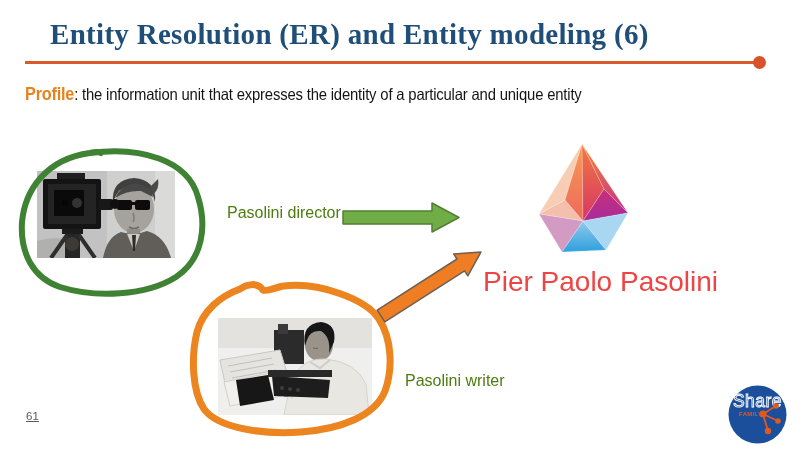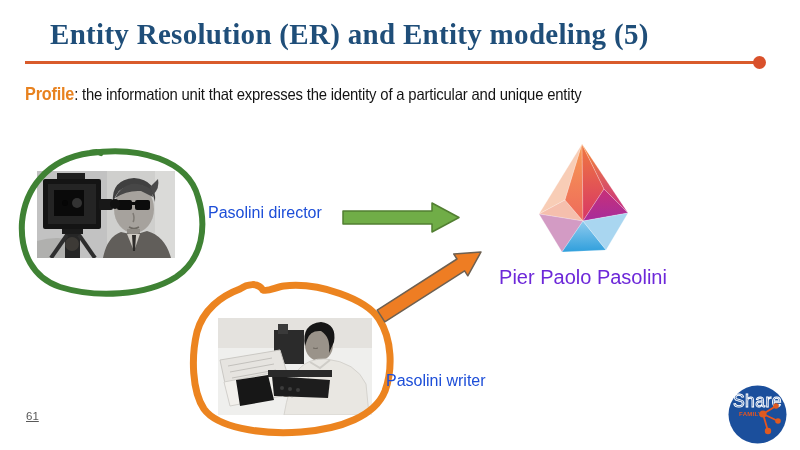--- a/index.html
+++ b/index.html
@@ -20,38 +20,38 @@
   }
   .profile-def{
     position:absolute;left:25px;top:84px;margin:0;font-size:16.5px;color:#141414;
     white-space:nowrap;transform:scaleX(.9);transform-origin:0 0;letter-spacing:-.2px;
   }
   .profile-def .term{color:#E8821F;font-weight:bold;font-size:18px;}
   .photo{position:absolute;display:block;}
   #photo-director{left:37px;top:171px;width:138px;height:87px;}
   #photo-writer{left:218px;top:318px;width:154px;height:97px;}
   .annotation-layer{position:absolute;left:0;top:0;width:800px;height:450px;pointer-events:none;}
-  .entity-label{position:absolute;font-size:16px;color:#1d4ed8;white-space:nowrap;}
+  .entity-label{position:absolute;font-size:16px;color:#4d7c0f;white-space:nowrap;margin-left:19px;}
   #label-director{left:208px;top:204px;}
   #label-writer{left:386px;top:372px;}
   #gem{position:absolute;left:534px;top:142px;width:97px;height:113px;}
   .entity-name{
     position:absolute;left:483px;top:266px;width:200px;text-align:center;
-    font-size:20px;color:#6d28d9;white-space:nowrap;
+    font-size:28px;color:#ef4444;white-space:nowrap;
   }
   .page-number{position:absolute;left:26px;top:410px;font-size:11.5px;color:#595959;text-decoration:underline;}
   .logo{position:absolute;left:727px;top:384px;width:61px;height:61px;}
   svg text{font-family:"Liberation Sans",sans-serif;}
 </style>
 </head>
 <body>
 
 <div class="slide">
 
-  <h1 class="slide-title">Entity Resolution (ER) and Entity modeling (5)</h1>
+  <h1 class="slide-title">Entity Resolution (ER) and Entity modeling (6)</h1>
   <div class="divider-line"></div>
   <div class="divider-dot"></div>
 
   <p class="profile-def"><span class="term">Profile</span><span>: the information unit that expresses the identity of a particular and unique entity</span></p>
 
   <svg id="photo-director" class="photo" viewBox="0 0 138 87">
     <rect width="138" height="87" fill="#c2c2c2"></rect>
     <rect x="70" width="68" height="87" fill="#cfcfcd"></rect>
     <rect x="118" width="20" height="87" fill="#dadad8"></rect>
     <path d="M0,70 Q20,64 40,70 L40,87 L0,87 Z" fill="#b0b0ae"></path>

